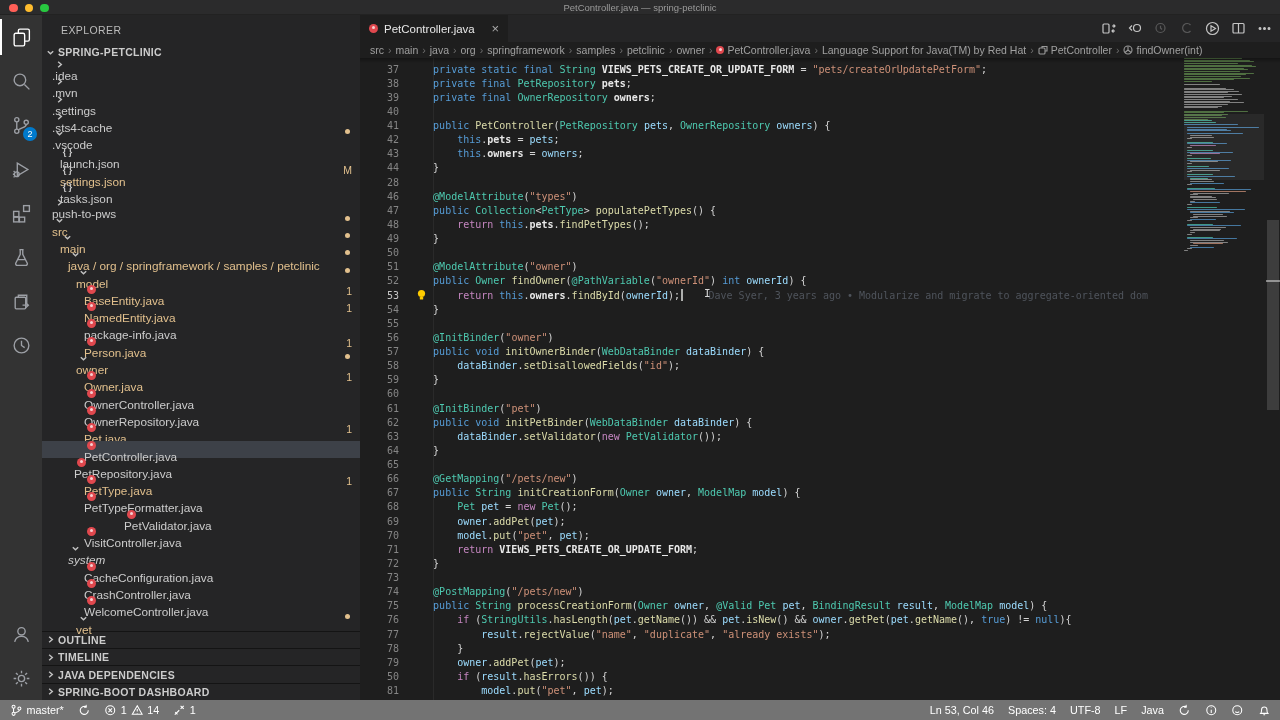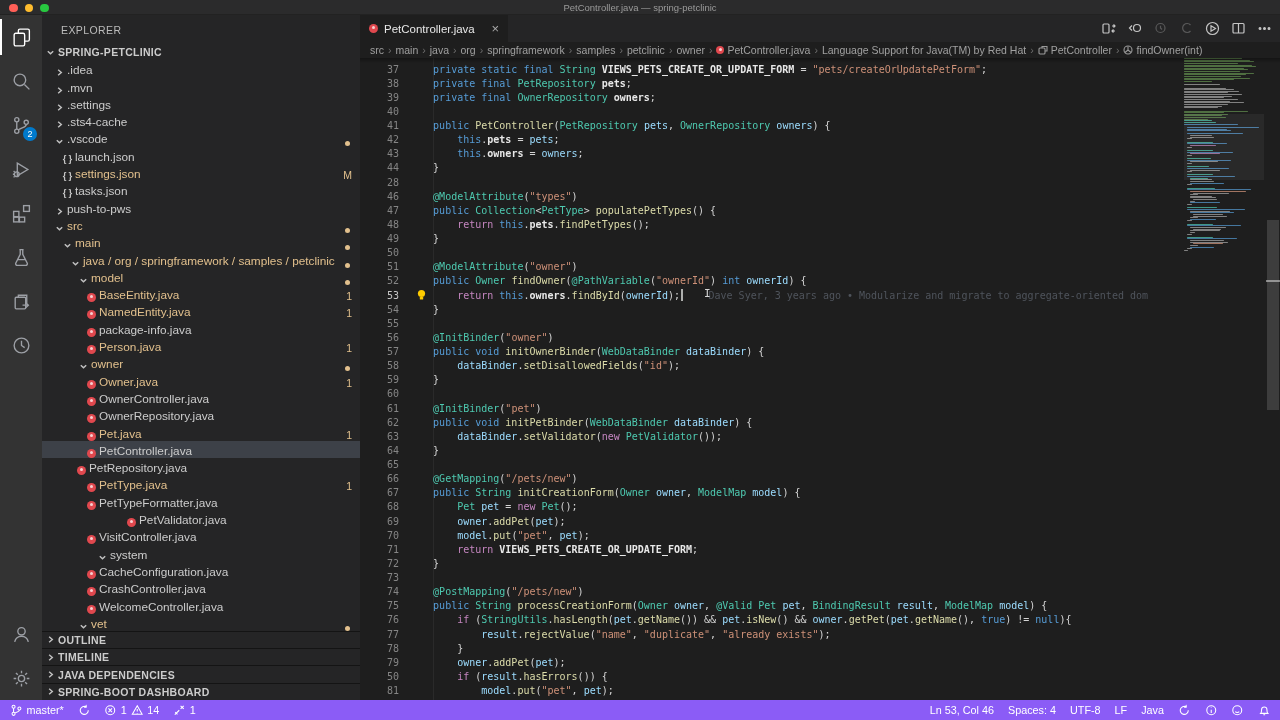--- a/index.html
+++ b/index.html
@@ -27,21 +27,21 @@
   .ab-badge { position:absolute; right:5px; bottom:6px; min-width:14px; height:14px; border-radius:8px;
     background:#007acc; color:#fff; font-size:9px; display:flex; align-items:center; justify-content:center; padding:0 3px; }
   #ab-bottom { margin-top:auto; }
 
   
   #sidebar { width:318px; background:#252526; position:relative; display:flex; flex-direction:column; overflow:hidden; }
   #sb-header { height:29px; display:flex; align-items:center; padding-left:19px; font-size:10.5px; color:#bbbbbb; letter-spacing:.4px; }
   #sb-section { height:16px; display:flex; align-items:center; gap:3px; padding-left:4px;
     font-size:10.5px; font-weight:bold; color:#cccccc; letter-spacing:.3px; }
   #tree { flex:0 0 auto; }
-  .trow { height:17.3px; display:flex; align-items:flex-end; font-size:11.8px; color:#cccccc; position:relative; cursor:pointer; white-space:nowrap; }
+  .trow { height:17.3px; display:flex; align-items:flex-start; font-size:11.8px; color:#cccccc; position:relative; cursor:pointer; white-space:nowrap;flex-direction:column; }
   .trow.sel { background:#3d4148; }
   .trow .chev { width:15px; display:flex; justify-content:center; color:#c1c1c1; flex:0 0 auto; }
   .trow .chev svg { width:9px; height:9px; stroke:currentColor; stroke-width:1.6; fill:none; }
   .trow .ficon { width:15px; display:flex; justify-content:center; align-items:center; flex:0 0 auto; }
   .java-dot { width:9px; height:9px; border-radius:50%; background:#e0484e; position:relative; }
   .java-dot::after { content:""; position:absolute; left:2.5px; top:2px; width:3px; height:3px; border-radius:50%; background:rgba(255,255,255,.75); }
   .braces { color:#c5c5c5; font-size:9.5px; font-weight:bold; }
   .trow.mod > .lbl { color:#e2c08d; }
   .trow .badge { position:absolute; right:8px; font-size:10.5px; color:#e2c08d; }
   .trow .dotbadge { position:absolute; right:10px; width:5px; height:5px; border-radius:50%; background:#e2c08d; }
@@ -84,21 +84,21 @@
 
   
   #minimap { position:absolute; top:0; right:16px; width:80px; bottom:0; }
   .mm-row { height:1px; margin-bottom:0.65px; border-radius:.5px; }
   #mm-slider { position:absolute; left:0; right:0; top:56px; height:66px; background:rgba(255,255,255,.05); }
   #vscroll { position:absolute; top:0; right:0; width:14px; bottom:0; }
   #vscroll .thumb { position:absolute; top:162px; height:190px; left:1px; right:1px; background:rgba(121,121,121,.35); }
   #vscroll .cursorline { position:absolute; top:222px; height:2px; left:0; right:0; background:rgba(255,255,255,.45); }
 
   
-  #statusbar { position:absolute; left:0; right:0; bottom:0; height:20px; background:#8b5cf6; color:#ffffff;
+  #statusbar { position:absolute; left:0; right:0; bottom:0; height:20px; background:#737373; color:#ffffff;
     display:flex; align-items:center; font-size:10.8px; padding:0 10px; }
   .sb-item { display:flex; align-items:center; gap:4px; margin-right:14px; cursor:pointer; }
   .sb-item svg { width:12.5px; height:12.5px; stroke:#fff; fill:none; stroke-width:1.2; }
   #sb-right { margin-left:auto; display:flex; align-items:center; }
   #sb-right .sb-item { margin-right:0; margin-left:14px; }
 </style>
 </head>
 <body>
 
 <div id="app">
@@ -383,21 +383,21 @@
               <span class="java-dot"></span>
             </span>
             <span class="lbl">PetValidator.java</span>
           </div>
           <div class="trow" style="padding-left: 42px;">
             <span class="ficon">
               <span class="java-dot"></span>
             </span>
             <span class="lbl">VisitController.java</span>
           </div>
-          <div class="trow" style="padding-left: 53px;">
+          <div class="trow" style="padding-left: 26px; font-style: italic;">
             <span class="chev">
               <svg class="" viewBox="0 0 10 10">
                 <path d="M2 3.5 L5 6.5 L8 3.5"></path>
               </svg>
             </span>
             <span class="lbl">system</span>
           </div>
           <div class="trow" style="padding-left: 42px;">
             <span class="ficon">
               <span class="java-dot"></span>

